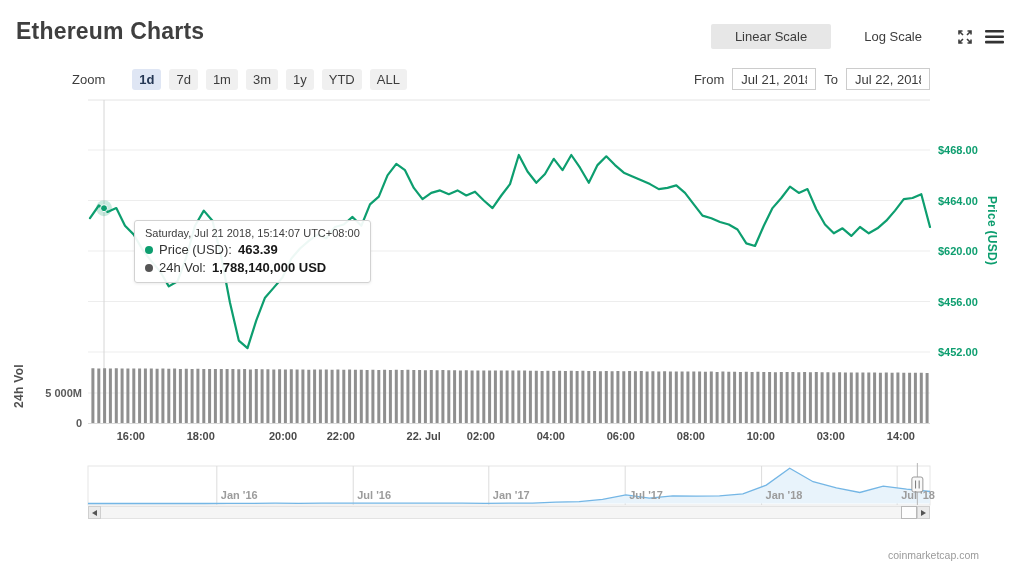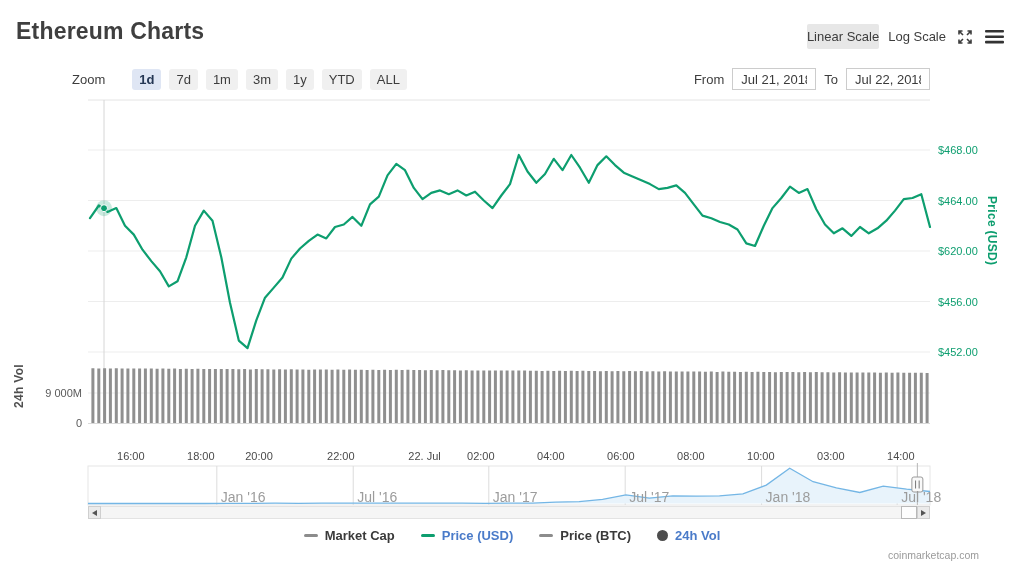--- a/index.html
+++ b/index.html
@@ -3,40 +3,40 @@
 <meta charset="utf-8">
 <style>
   * { margin:0; padding:0; box-sizing:border-box; }
   html,body { background:#fff; }
   body { font-family:"Liberation Sans","DejaVu Sans",sans-serif; }
   .page { position:relative; width:1024px; height:582px; background:#fff; overflow:hidden; }
 
   
   .title { position:absolute; left:16px; top:18px; font-size:23px; font-weight:600; color:#3f3f3f; letter-spacing:.2px; }
   .header-right { position:absolute; top:24px; right:20px; display:flex; align-items:center; gap:9px; }
-  .scale-btn { font-family:inherit; font-size:13px; padding:5px 0; color:#3d3d3d; background:transparent; border:none; border-radius:2px; cursor:pointer; }
+  .scale-btn { font-family:inherit; font-size:13px; padding:5px 24px; color:#3d3d3d; background:transparent; border:none; border-radius:2px; cursor:pointer; }
   .scale-btn.selected { background:#e7e7e7; }
   .hicon { display:inline-flex; align-items:center; justify-content:center; width:20px; height:18px; cursor:pointer; }
 
   
   .zoom-group { position:absolute; left:72px; top:69px; display:flex; align-items:center; gap:8px; }
   .zoom-label { font-size:13px; color:#3d3d3d; margin-right:19px; }
   .zoom-btn { font-family:inherit; font-size:13px; padding:3px 7px; background:#f0f0f0; color:#3d3d3d; border:none; border-radius:3px; font-weight:500; cursor:pointer; }
   .zoom-btn.selected { background:#dfe6f4; color:#253754; font-weight:700; }
   .date-group { position:absolute; top:68px; right:94px; display:flex; align-items:center; gap:8px; }
   .date-label { font-size:13px; color:#3d3d3d; }
   .date-input { width:84px; height:22px; border:1px solid #ccc; font-family:inherit; font-size:13px; color:#3a3a3a; padding:0 8px; background:#fff; }
 
   
   #chart-svg { position:absolute; left:0; top:0; z-index:1; pointer-events:none; }
-  #labels { position:absolute; left:0; top:0; width:974px; height:582px; z-index:2; pointer-events:none; }
+  #labels { position:absolute; left:0; top:0; width:974px; height:582px; z-index:2; pointer-events:none;font-weight:bold; }
   .ylab { position:absolute; left:938px; font-size:11px; color:#0d9e6f; }
   .vylab { position:absolute; left:20px; width:62px; text-align:right; font-size:11px; color:#5a5a5a; }
-  .xlab { position:absolute; top:430px; width:60px; text-align:center; font-size:11px; color:#4a4a4a;margin-top:20px; }
-  .nlab { position:absolute; top:489px; font-size:14px; color:#9c9c9c; }
+  .xlab { position:absolute; top:430px; width:60px; text-align:center; font-size:11px; color:#4a4a4a; }
+  .nlab { position:absolute; top:489px; font-size:11px; color:#9c9c9c; }
   .price-axis-title { position:absolute; left:985px; top:196px; writing-mode:vertical-rl; font-size:12px; font-weight:700; color:#0d9e6f; z-index:2; letter-spacing:.3px; }
   .vol-axis-title { position:absolute; left:12px; top:364px; writing-mode:vertical-rl; transform:rotate(180deg); font-size:12px; font-weight:700; color:#4f4f4f; z-index:2; letter-spacing:.3px; }
 
   
   .tooltip { position:absolute; left:134px; top:220px; z-index:5; background:rgba(255,255,255,.93); border:1px solid #d2d2d2; border-radius:3px; padding:6px 10px 7px 10px; box-shadow:0 1px 3px rgba(0,0,0,.08); white-space:nowrap; }
   .tt-date { font-size:11px; color:#3c3c3c; }
   .tt-row { font-size:13px; color:#333; margin-top:3px; display:flex; align-items:center; gap:6px; }
   .tt-dot { width:8px; height:8px; border-radius:50%; flex:0 0 auto; }
   .tt-row b { color:#181818; }
 
@@ -122,68 +122,65 @@
       <rect x="911.87" y="477" width="11" height="15" rx="2" fill="#f9f9f9" stroke="#9a9a9a"></rect>
       <line x1="915.57" x2="915.57" y1="480.5" y2="488.5" stroke="#777"></line>
       <line x1="919.17" x2="919.17" y1="480.5" y2="488.5" stroke="#777"></line>
     </svg>
   <div id="labels">
       <div class="ylab" style="top: 144px;">$468.00</div>
       <div class="ylab" style="top: 194.5px;">$464.00</div>
       <div class="ylab" style="top: 245px;">$620.00</div>
       <div class="ylab" style="top: 295.5px;">$456.00</div>
       <div class="ylab" style="top: 346px;">$452.00</div>
-      <div class="vylab" style="top: 387px;">9 000M</div>
+      <div class="vylab" style="top: 387px;">5 000M</div>
       <div class="vylab" style="top: 417px;">0</div>
       <div class="xlab" style="left: 100.824px;">16:00</div>
       <div class="xlab" style="left: 170.796px;">18:00</div>
-      <div class="xlab" style="left: 229px;">20:00</div>
+      <div class="xlab" style="left: 253px;">20:00</div>
       <div class="xlab" style="left: 310.824px;">22:00</div>
       <div class="xlab" style="left: 380.796px; text-align: right;">22. Jul</div>
       <div class="xlab" style="left: 450.852px;">02:00</div>
       <div class="xlab" style="left: 520.824px;">04:00</div>
       <div class="xlab" style="left: 590.796px;">06:00</div>
       <div class="xlab" style="left: 660.852px;">08:00</div>
       <div class="xlab" style="left: 730.824px;">10:00</div>
       <div class="xlab" style="left: 800.796px;">03:00</div>
       <div class="xlab" style="left: 870.852px;">14:00</div>
       <div class="nlab" style="left: 220.826px;">Jan '16</div>
       <div class="nlab" style="left: 357.23px;">Jul '16</div>
       <div class="nlab" style="left: 492.792px;">Jan '17</div>
       <div class="nlab" style="left: 629.196px;">Jul '17</div>
       <div class="nlab" style="left: 765.6px;">Jan '18</div>
       <div class="nlab" style="left: 901.162px; text-align: right;">Jul '18</div>
     </div>
 
   <div class="price-axis-title">Price (USD)</div>
   <div class="vol-axis-title">24h Vol</div>
 
+  <div class="tooltip">
+    <div class="tt-date">Saturday, Jul 21 2018, 15:14:07 UTC+08:00</div>
+    <div id="tt-rows">
+        <div class="tt-row">
+          <span class="tt-dot" style="background: rgb(13, 158, 111);"></span>
+          <span>Price (USD): </span>
+          <b>463.39</b>
+        </div>
+        <div class="tt-row">
+          <span class="tt-dot" style="background: rgb(85, 85, 85);"></span>
+          <span>24h Vol: </span>
+          <b>1,788,140,000 USD</b>
+        </div>
+      </div>
+  </div>
 
   <div class="sb-track"></div>
   <div class="sb-thumb"></div>
   <div class="sb-btn sb-left">
       <span class="tri-left"></span>
     </div>
   <div class="sb-btn sb-right">
       <span class="tri-right"></span>
     </div>
 
-  <div class="legend" id="legend">
-      <span class="legend-item">
-        <span class="lg-line" style="background: rgb(140, 140, 140);"></span>
-        <span style="color: rgb(58, 58, 58);">Market Cap</span>
-      </span>
-      <span class="legend-item">
-        <span class="lg-line" style="background: rgb(13, 158, 111);"></span>
-        <span style="color: rgb(74, 123, 201);">Price (USD)</span>
-      </span>
-      <span class="legend-item">
-        <span class="lg-line" style="background: rgb(140, 140, 140);"></span>
-        <span style="color: rgb(58, 58, 58);">Price (BTC)</span>
-      </span>
-      <span class="legend-item">
-        <span class="lg-circle" style="background: rgb(77, 77, 77);"></span>
-        <span style="color: rgb(74, 123, 201);">24h Vol</span>
-      </span>
-    </div>
 
   <div class="watermark">coinmarketcap.com</div>
 </div>
 
 </body></html>

